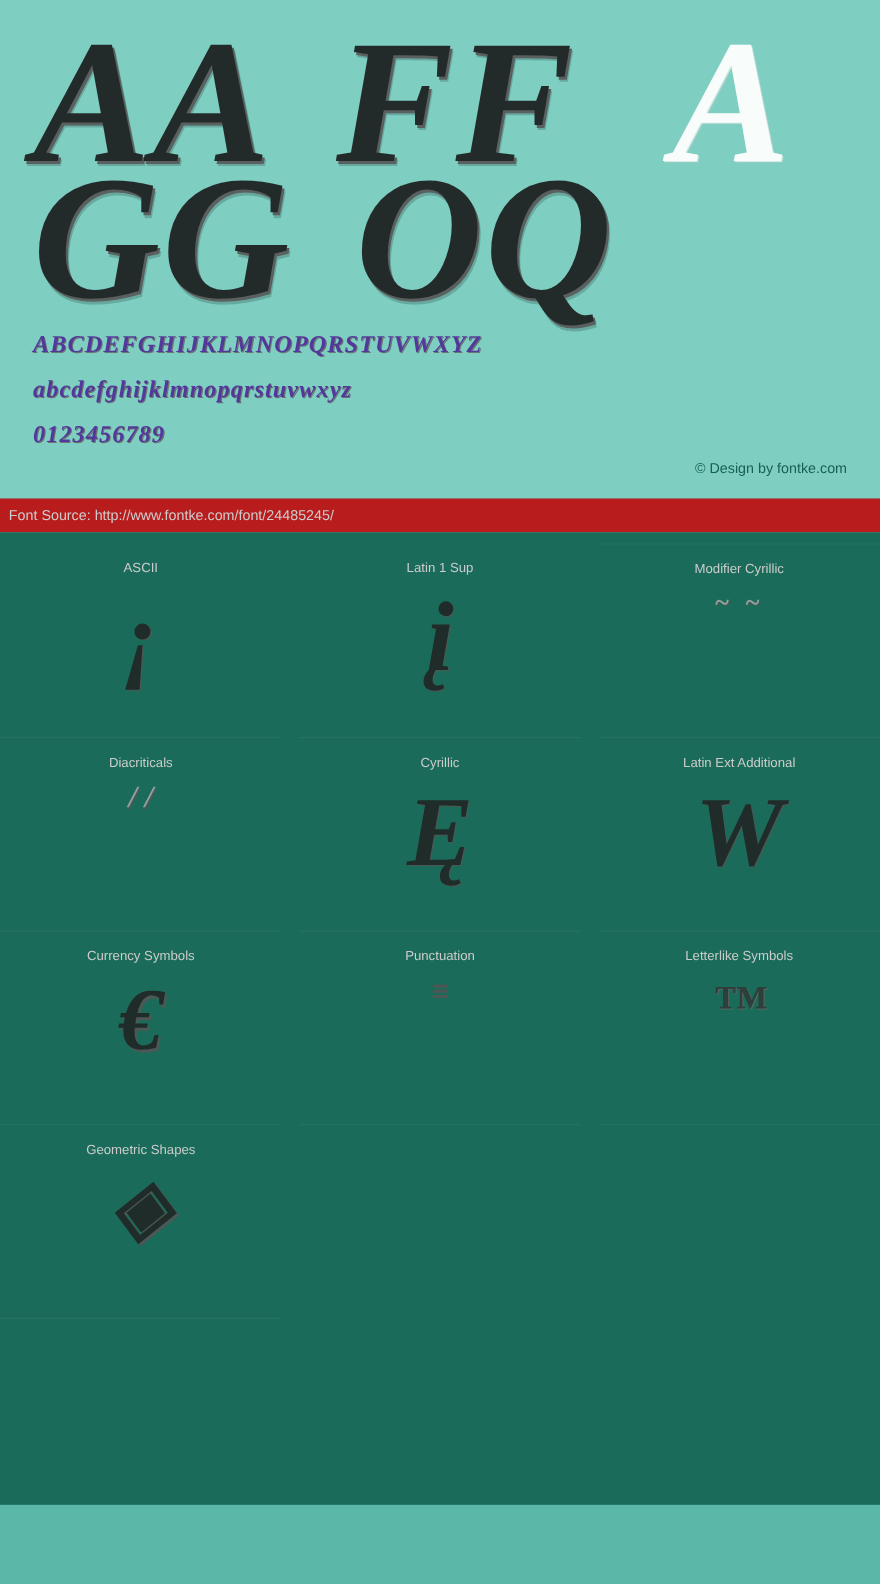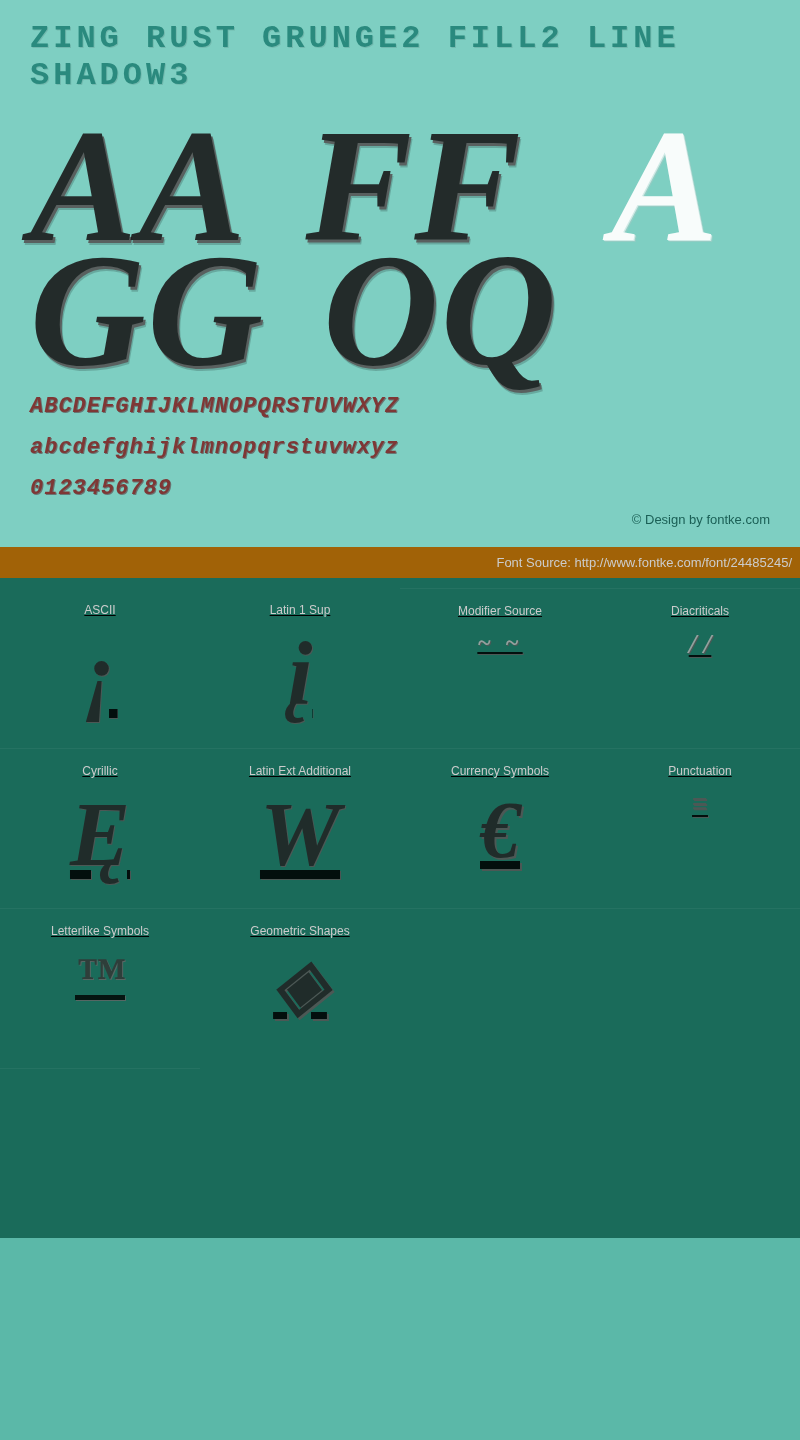--- a/index.html
+++ b/index.html
@@ -23,59 +23,58 @@
       font-size: 32px;
       font-weight: bold;
       letter-spacing: 4px;
       text-transform: uppercase;
       margin-bottom: 20px;
       text-shadow: 1px 1px 0 rgba(0,0,0,0.1);
     }
 
     .alphabet-row {
       font-size: 22px;
-      color: #7f1d1d;
-      font-family: Liberation Mono, monospace;
+      color: #4c1d95;
+      font-family: Liberation Serif, serif;
       font-style: italic;
       font-weight: bold;
       letter-spacing: 1px;
       line-height: 1.4;
       text-shadow: 1px 1px 0 #666;
       opacity: 0.85;
       margin-top: 10px;
     }
 
     .copyright {
       text-align: right;
       color: #1a5f55;
       font-size: 13px;
       margin-top: 8px;
       font-family: Arial, sans-serif;
     }
 
     
     .source-bar {
-      background: #a16207;
+      background: #b91c1c;
       color: #ccc;
       font-size: 13px;
-      text-align: right;
+      text-align: left;
       padding: 8px;
     }
 
     
     .glyphs-section {
       background: #1a6b5a;
       padding: 10px 0;
     }
 
     .glyph-grid {
       display: grid;
-      grid-template-columns: repeat(4, 1fr);
-      gap: 0;
-      text-decoration: underline;
+      grid-template-columns: repeat(3, 1fr);
+      gap: 16px;
     }
 
     .glyph-cell {
       padding: 15px 10px 20px 10px;
       display: flex;
       flex-direction: column;
       align-items: center;
       min-height: 160px;
     }
 
@@ -103,21 +102,20 @@
 
     
     .glyph-row-sep {
       border-top: 1px solid rgba(255,255,255,0.05);
     }
   </style>
 </head>
 <body>
 
 <div class="preview-section">
-  <div class="font-title">ZING RUST GRUNGE2 FILL2 LINE SHADOW3</div>
 
   <div style="display:flex; align-items:flex-start; gap:30px; margin-bottom:0px;">
 
     <div style="display:flex; gap:2px;">
       <span style="font-family:Georgia,serif;font-style:italic;font-weight:bold;font-size:160px;line-height:0.9;color:#1a1a1a;text-shadow:2px 3px 0 #555,3px 5px 0 rgba(0,0,0,0.2);opacity:0.9;position:relative;">A</span>
       <span style="font-family:Georgia,serif;font-style:italic;font-weight:bold;font-size:160px;line-height:0.9;color:#1a1a1a;text-shadow:2px 3px 0 #555,3px 5px 0 rgba(0,0,0,0.2);opacity:0.9;">A</span>
     </div>
 
     <div style="display:flex; gap:2px; margin-left:30px;">
       <span style="font-family:Georgia,serif;font-style:italic;font-weight:bold;font-size:160px;line-height:0.9;color:#1a1a1a;text-shadow:2px 3px 0 #555,3px 5px 0 rgba(0,0,0,0.2);opacity:0.9;">F</span>
@@ -159,21 +157,21 @@
     <div class="glyph-cell">
       <div class="glyph-label">ASCII</div>
       <span class="glyph-char sz-xl" style="font-size:90px;">¡</span>
     </div>
     <div class="glyph-cell">
       <div class="glyph-label">Latin 1 Sup</div>
       <span class="glyph-char sz-xl" style="font-size:90px;">į</span>
     </div>
 
     <div class="glyph-cell glyph-row-sep">
-      <div class="glyph-label">Modifier Source</div>
+      <div class="glyph-label">Modifier Cyrillic</div>
       <span class="glyph-char" style="font-size:24px;color:#aaa;letter-spacing:4px;font-style:italic;">~ ~</span>
     </div>
     <div class="glyph-cell glyph-row-sep">
       <div class="glyph-label">Diacriticals</div>
       <span class="glyph-char" style="font-size:28px;color:#aaa;font-style:italic;">/ /</span>
     </div>
     <div class="glyph-cell glyph-row-sep">
       <div class="glyph-label">Cyrillic</div>
       <span class="glyph-char sz-xl" style="font-size:90px;">Ę</span>
     </div>

